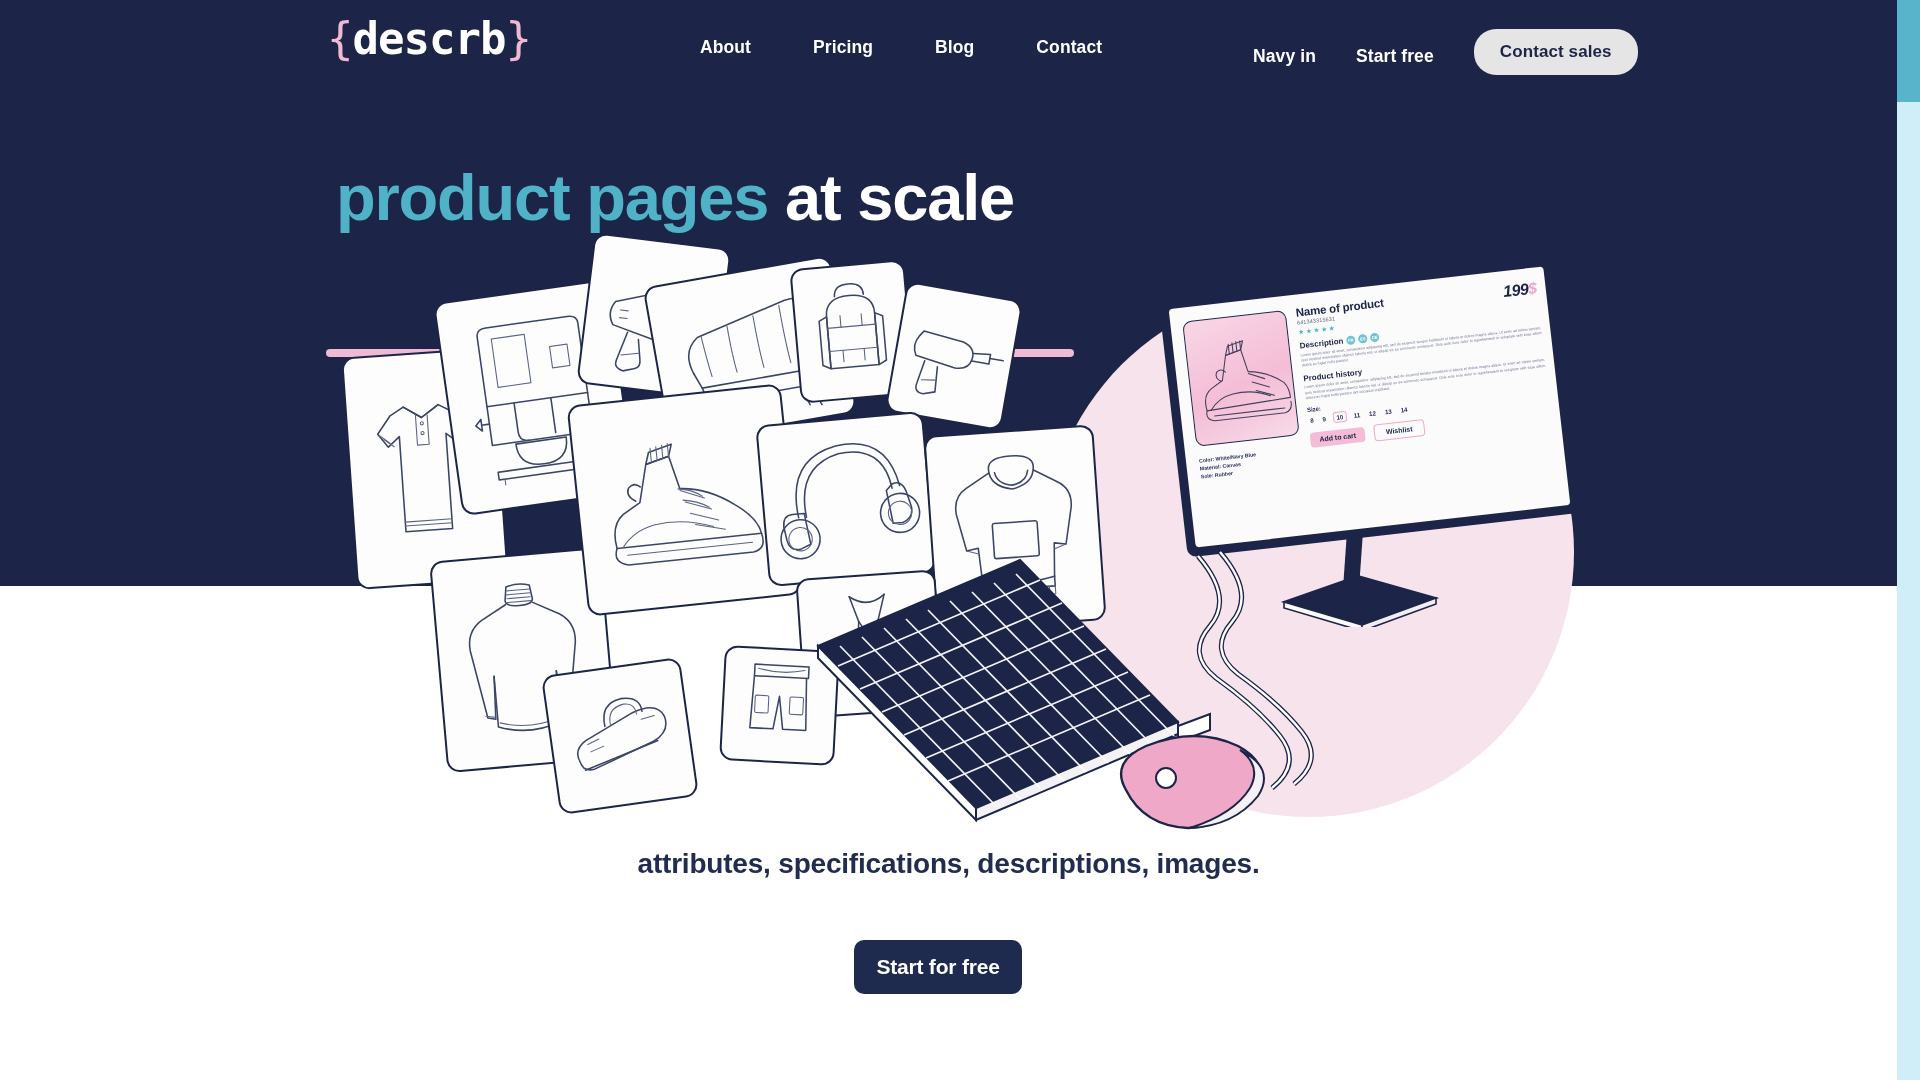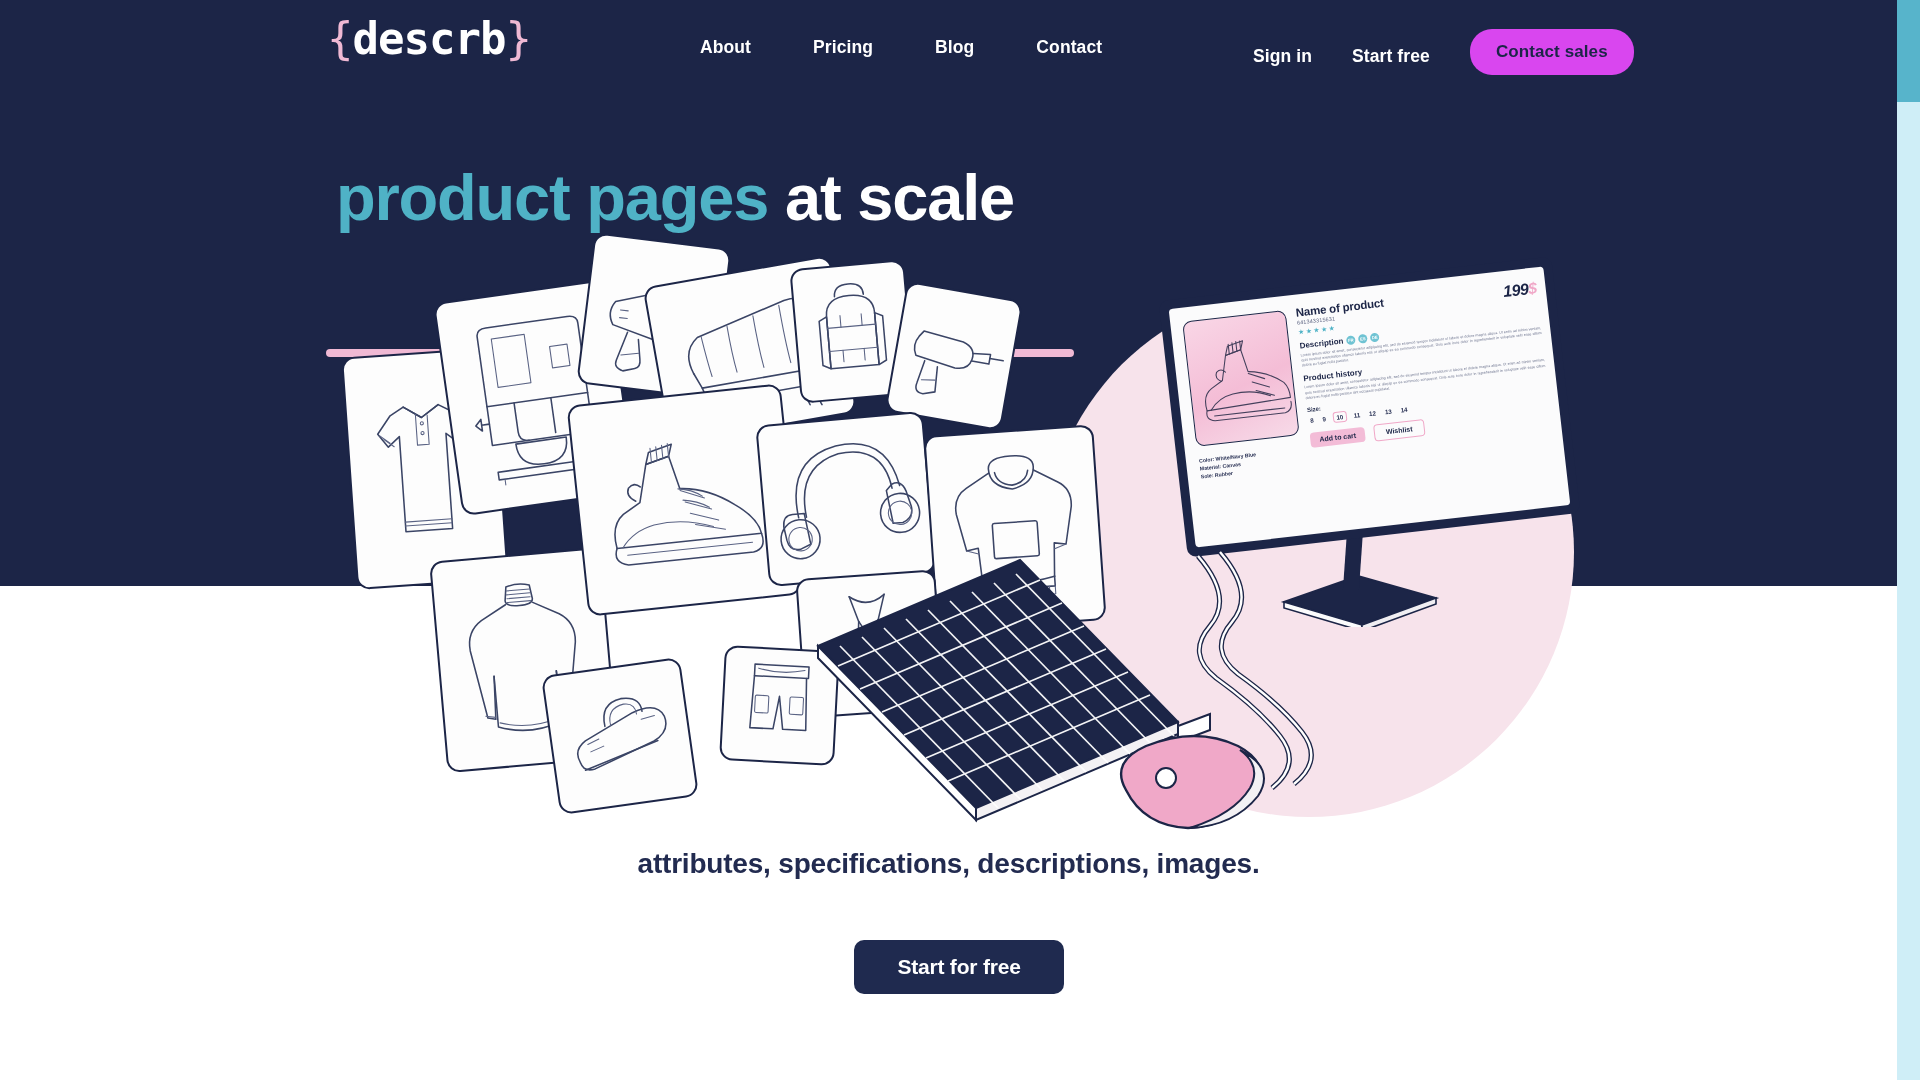--- a/index.html
+++ b/index.html
@@ -88,21 +88,21 @@
     position: absolute;
     left: 1253px;
     top: 29px;
     display: flex;
     align-items: center;
     gap: 40px;
   }
   .nav-right .nav-link { padding-top: 8px; }
 
   .btn-contact-sales {
-    background: #d946ef;
+    background: #e5e5e5;
     color: #1c2547;
     font-size: 17px;
     font-weight: 700;
     border: none;
     border-radius: 22px;
     padding: 13px 26px;
     cursor: pointer;
     white-space: nowrap;
     font-family: "Liberation Sans", sans-serif;
     letter-spacing: .1px;
@@ -276,21 +276,21 @@
     font-size: 28px;
     font-weight: 700;
     line-height: 1.33;
     letter-spacing: -.2px;
   }
 
   .btn-start-free {
     position: absolute;
     left: 854px;
     top: 940px;
-    width: 210px;
+    width: 168px;
     height: 54px;
     background: #1f2a4f;
     color: #ffffff;
     font-size: 21px;
     font-weight: 700;
     border: none;
     border-radius: 10px;
     cursor: pointer;
     font-family: "Liberation Sans", sans-serif;
     letter-spacing: -.2px;
@@ -308,21 +308,21 @@
     <div class="logo"><span class="brace">{</span><span>descrb</span><span class="brace">}</span></div>
 
     <div class="nav-center">
       <a class="nav-link" href="#">About</a>
       <a class="nav-link" href="#">Pricing</a>
       <a class="nav-link" href="#">Blog</a>
       <a class="nav-link" href="#">Contact</a>
     </div>
 
     <div class="nav-right">
-      <a class="nav-link" href="#">Sign in</a>
+      <a class="nav-link" href="#">Navy in</a>
       <a class="nav-link" href="#">Start free</a>
       <button class="btn-contact-sales">Contact sales</button>
     </div>
   </nav>
 
   <h1 class="headline">
     <span class="headline-line"><span class="accent">product pages</span><span> at scale</span></span>
   </h1>
 
   <div class="hr-pink"></div>

